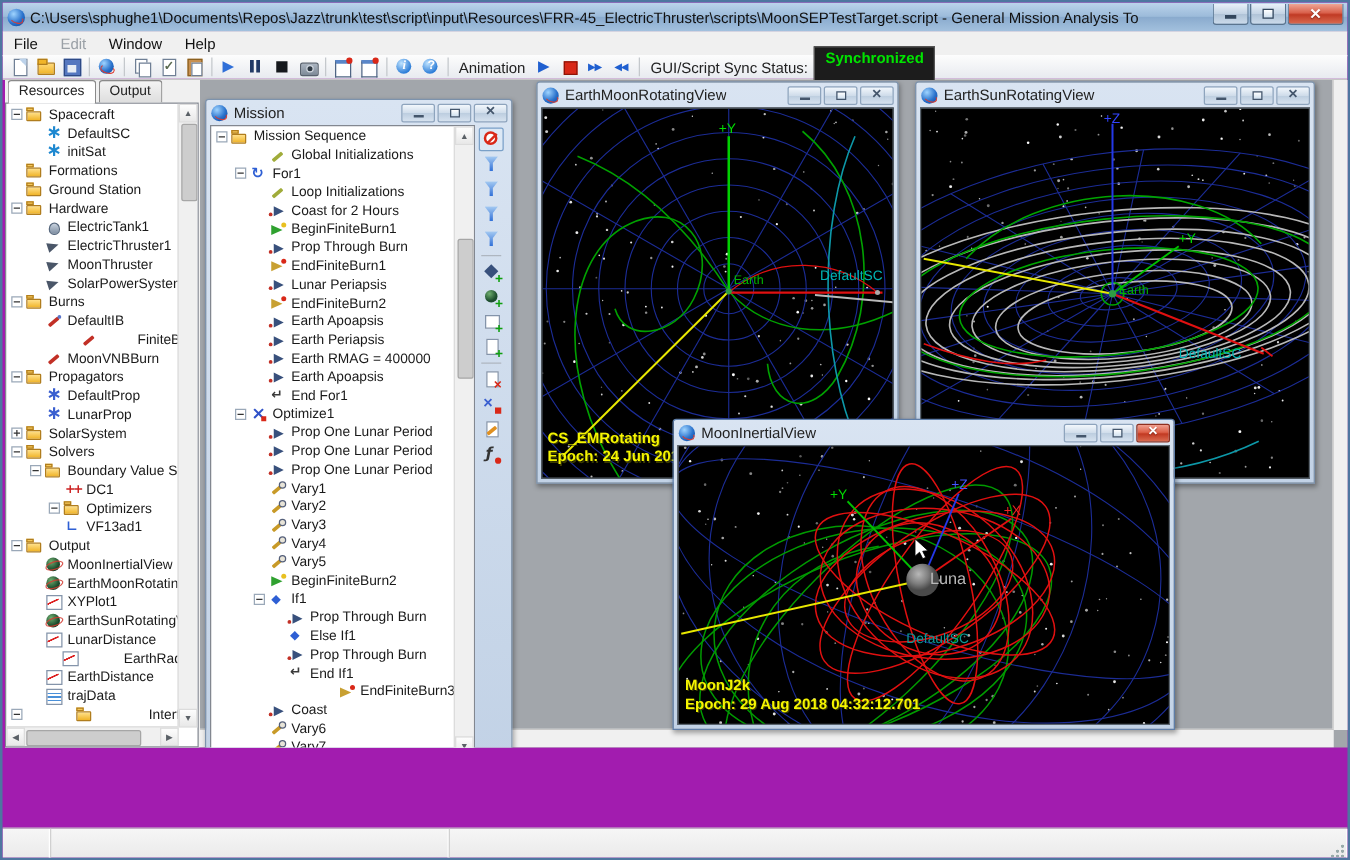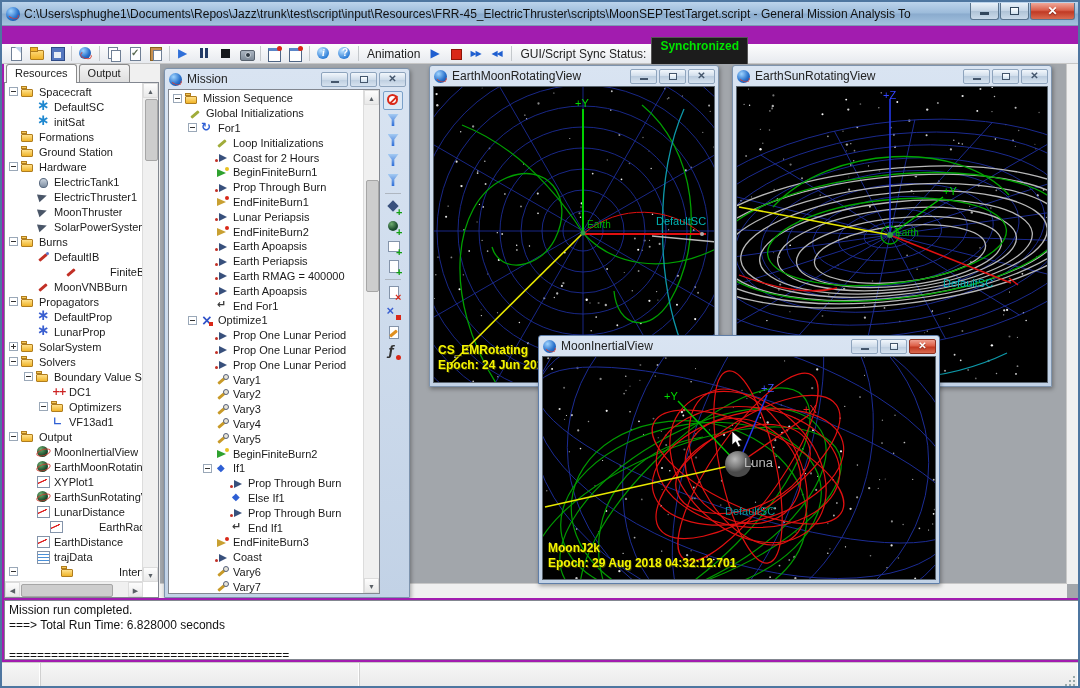--- a/index.html
+++ b/index.html
@@ -182,20 +182,26 @@
         </span>
       <span class="wbtn">
           <span class="g-max"></span>
         </span>
       <span class="wbtn close">
           <span class="g-close">✕</span>
         </span>
     </span>
   </div>
 
+  <div class="menubar">
+    <span class="mi">File</span>
+    <span class="mi disabled">Edit</span>
+    <span class="mi">Window</span>
+    <span class="mi">Help</span>
+  </div>
 
   <div class="toolbar" id="main-toolbar">
       <span class="tbtn">
         <span class="icon i-new-script"></span>
       </span>
       <span class="tbtn">
         <span class="icon i-open"></span>
       </span>
       <span class="tbtn">
         <span class="icon i-save"></span>
@@ -448,21 +454,21 @@
         <div class="sb-thumb-h" style="left:16px;width:90px;"></div>
         <div class="sb-arrow" style="right:0;">▶</div>
       </div>
     </div>
   </div>
 
   <div class="mdi">
     <div class="mdi-vs"></div>
     <div class="mdi-hs"></div>
 
-    <div class="child" style="left:4px;top:4px;width:246px;height:530px;z-index:2;">
+    <div class="child" style="left:4px;top:15px;width:246px;height:530px;z-index:2;">
       <div class="cap">
         <span class="gmat-ico"></span>
         <span class="cap-title">Mission</span>
         <span class="capbtns">
           <span class="cbtn">
               <span class="g-min"></span>
             </span>
           <span class="cbtn">
               <span class="g-max"></span>
             </span>
@@ -472,21 +478,21 @@
         </span>
       </div>
       <div class="child-body mission-body">
         <div class="mtree-wrap">
           <div class="tree mtree" id="mission-tree">
               <div class="trow" style="padding-left: 4px;">
                 <span class="tgl"></span>
                 <span class="ticon i-folder"></span>
                 <span class="tlabel">Mission Sequence</span>
               </div>
-              <div class="trow" style="padding-left: 7px;">
+              <div class="trow" style="padding-left: 34px;">
                 <span class="tgl-sp"></span>
                 <span class="ticon i-script-event"></span>
                 <span class="tlabel">Global Initializations</span>
               </div>
               <div class="trow" style="padding-left: 19px;">
                 <span class="tgl"></span>
                 <span class="ticon i-for-loop"></span>
                 <span class="tlabel">For1</span>
               </div>
               <div class="trow" style="padding-left: 34px;">
@@ -617,21 +623,21 @@
               <div class="trow" style="padding-left: 49px;">
                 <span class="tgl-sp"></span>
                 <span class="ticon i-propagate"></span>
                 <span class="tlabel">Prop Through Burn</span>
               </div>
               <div class="trow" style="padding-left: 49px;">
                 <span class="tgl-sp"></span>
                 <span class="ticon i-end"></span>
                 <span class="tlabel">End If1</span>
               </div>
-              <div class="trow" style="padding-left: 34px;">
+              <div class="trow" style="padding-left: 34px; justify-content: flex-end;">
                 <span class="tgl-sp"></span>
                 <span class="ticon i-end-burn"></span>
                 <span class="tlabel">EndFiniteBurn3</span>
               </div>
               <div class="trow" style="padding-left: 34px;">
                 <span class="tgl-sp"></span>
                 <span class="ticon i-propagate"></span>
                 <span class="tlabel">Coast</span>
               </div>
               <div class="trow" style="padding-left: 34px;">
@@ -1362,26 +1368,20 @@
           <div class="vlabel" style="left:260px;top:46px;color:#ee2222;">+X</div>
           <div class="vlabel" style="left:201px;top:100px;color:#b9b9b9;font-size:13px;">Luna</div>
           <div class="vlabel" style="left:182px;top:148px;color:#0d9898;">DefaultSC</div>
           <div class="ylabel" style="left:5px;top:184px;">MoonJ2k</div>
           <div class="ylabel" style="left:5px;top:199px;">Epoch: 29 Aug 2018 04:32:12.701</div>
         </div>
       </div>
     </div>
   </div>
 
-  <div class="logbox">
-    <div class="logline">Mission run completed.</div>
-    <div class="logline">===&gt; Total Run Time: 6.828000 seconds</div>
-    <div class="logline">&nbsp;</div>
-    <div class="logline">========================================</div>
-  </div>
 
   <div class="statusbar">
     <div class="scell" style="width:38px;"></div>
     <div class="scell" style="width:318px;"></div>
     <div class="scell" style="flex:1;border-right:none;"></div>
     <div class="grip"></div>
   </div>
 </div>
 
 </body></html>

